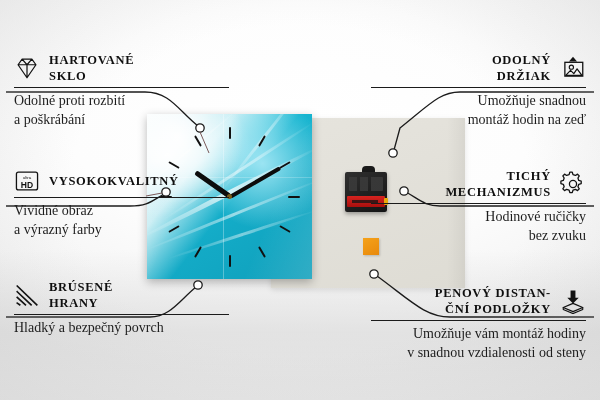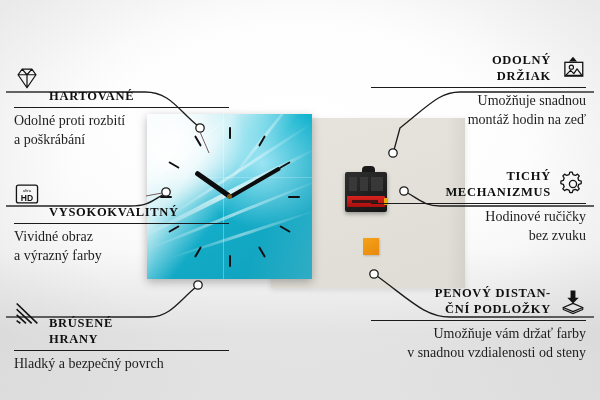--- a/index.html
+++ b/index.html
@@ -109,21 +109,21 @@
   .hub{position:absolute;left:50%;top:50%;width:5px;height:5px;margin:-2.5px 0 0 -2.5px;border-radius:50%;background:#7a5a16;}
 
   
   .callout{position:absolute;width:215px;}
   .callout .head{display:flex;align-items:center;gap:9px;}
   .callout.right .head{flex-direction:row;justify-content:flex-end;}
   .title{
     font-size:12.5px;font-weight:bold;letter-spacing:.7px;color:#101010;
     line-height:1.28;text-transform:uppercase;
   }
-  .callout.left .title{text-align:left;margin-top:36px;}
+  .callout.left .title{text-align:left;}
   .callout.right .title{text-align:right;}
   .rule{height:1px;background:#1b1b1b;margin:3px 0 4px 0;width:100%;}
   .desc{font-size:14px;color:#1d1d1d;line-height:1.35;}
   .callout.right .desc{text-align:right;}
   .ico{width:26px;height:26px;flex:0 0 26px;display:block;}
 
   
   #wires{position:absolute;left:0;top:0;width:600px;height:400px;pointer-events:none;}
   #wires path{fill:none;stroke:#1b1b1b;stroke-width:1.3;}
   #wires circle{fill:#ffffff;stroke:#1b1b1b;stroke-width:1.3;}
@@ -204,20 +204,21 @@
 
   <div class="vign"></div>
 
   <div class="callout left" style="left:14px;top:52px;">
     <div class="head">
       <svg class="ico" viewBox="0 0 32 32">
         <path d="M5 12 L16 28 L27 12 Z M5 12 L10 5 L22 5 L27 12 Z M10 5 L16 12 L22 5 M5 12 L27 12 M16 12 L16 28" fill="none" stroke="#121212" stroke-width="1.5" stroke-linejoin="round"></path>
       </svg>
       <div class="title">
         <div>HARTOVANÉ</div>
+        <div>SKLO</div>
       </div>
     </div>
     <div class="rule"></div>
     <div class="desc">
       <div>Odolné proti rozbití</div>
       <div>a poškrábání</div>
     </div>
   </div>
 
   <div class="callout left" style="left:14px;top:168px;">
@@ -304,18 +305,18 @@
         <div>ČNÍ PODLOŽKY</div>
       </div>
       <svg class="ico" viewBox="0 0 32 32">
         <path d="M13 3 h6 v9 h4 l-7 7 -7-7 h4 Z" fill="#121212"></path>
         <path d="M16 19 L4 24 L16 29 L28 24 Z" fill="none" stroke="#121212" stroke-width="1.6" stroke-linejoin="round"></path>
         <path d="M4 24 v2.5 L16 31.5 L28 26.5 V24" fill="none" stroke="#121212" stroke-width="1.4" stroke-linejoin="round"></path>
       </svg>
     </div>
     <div class="rule"></div>
     <div class="desc">
-      <div>Umožňuje vám držať farby</div>
+      <div>Umožňuje vám montáž hodiny</div>
       <div>v snadnou vzdialenosti od steny</div>
     </div>
   </div>
 
 </div>
 
 </body></html>

